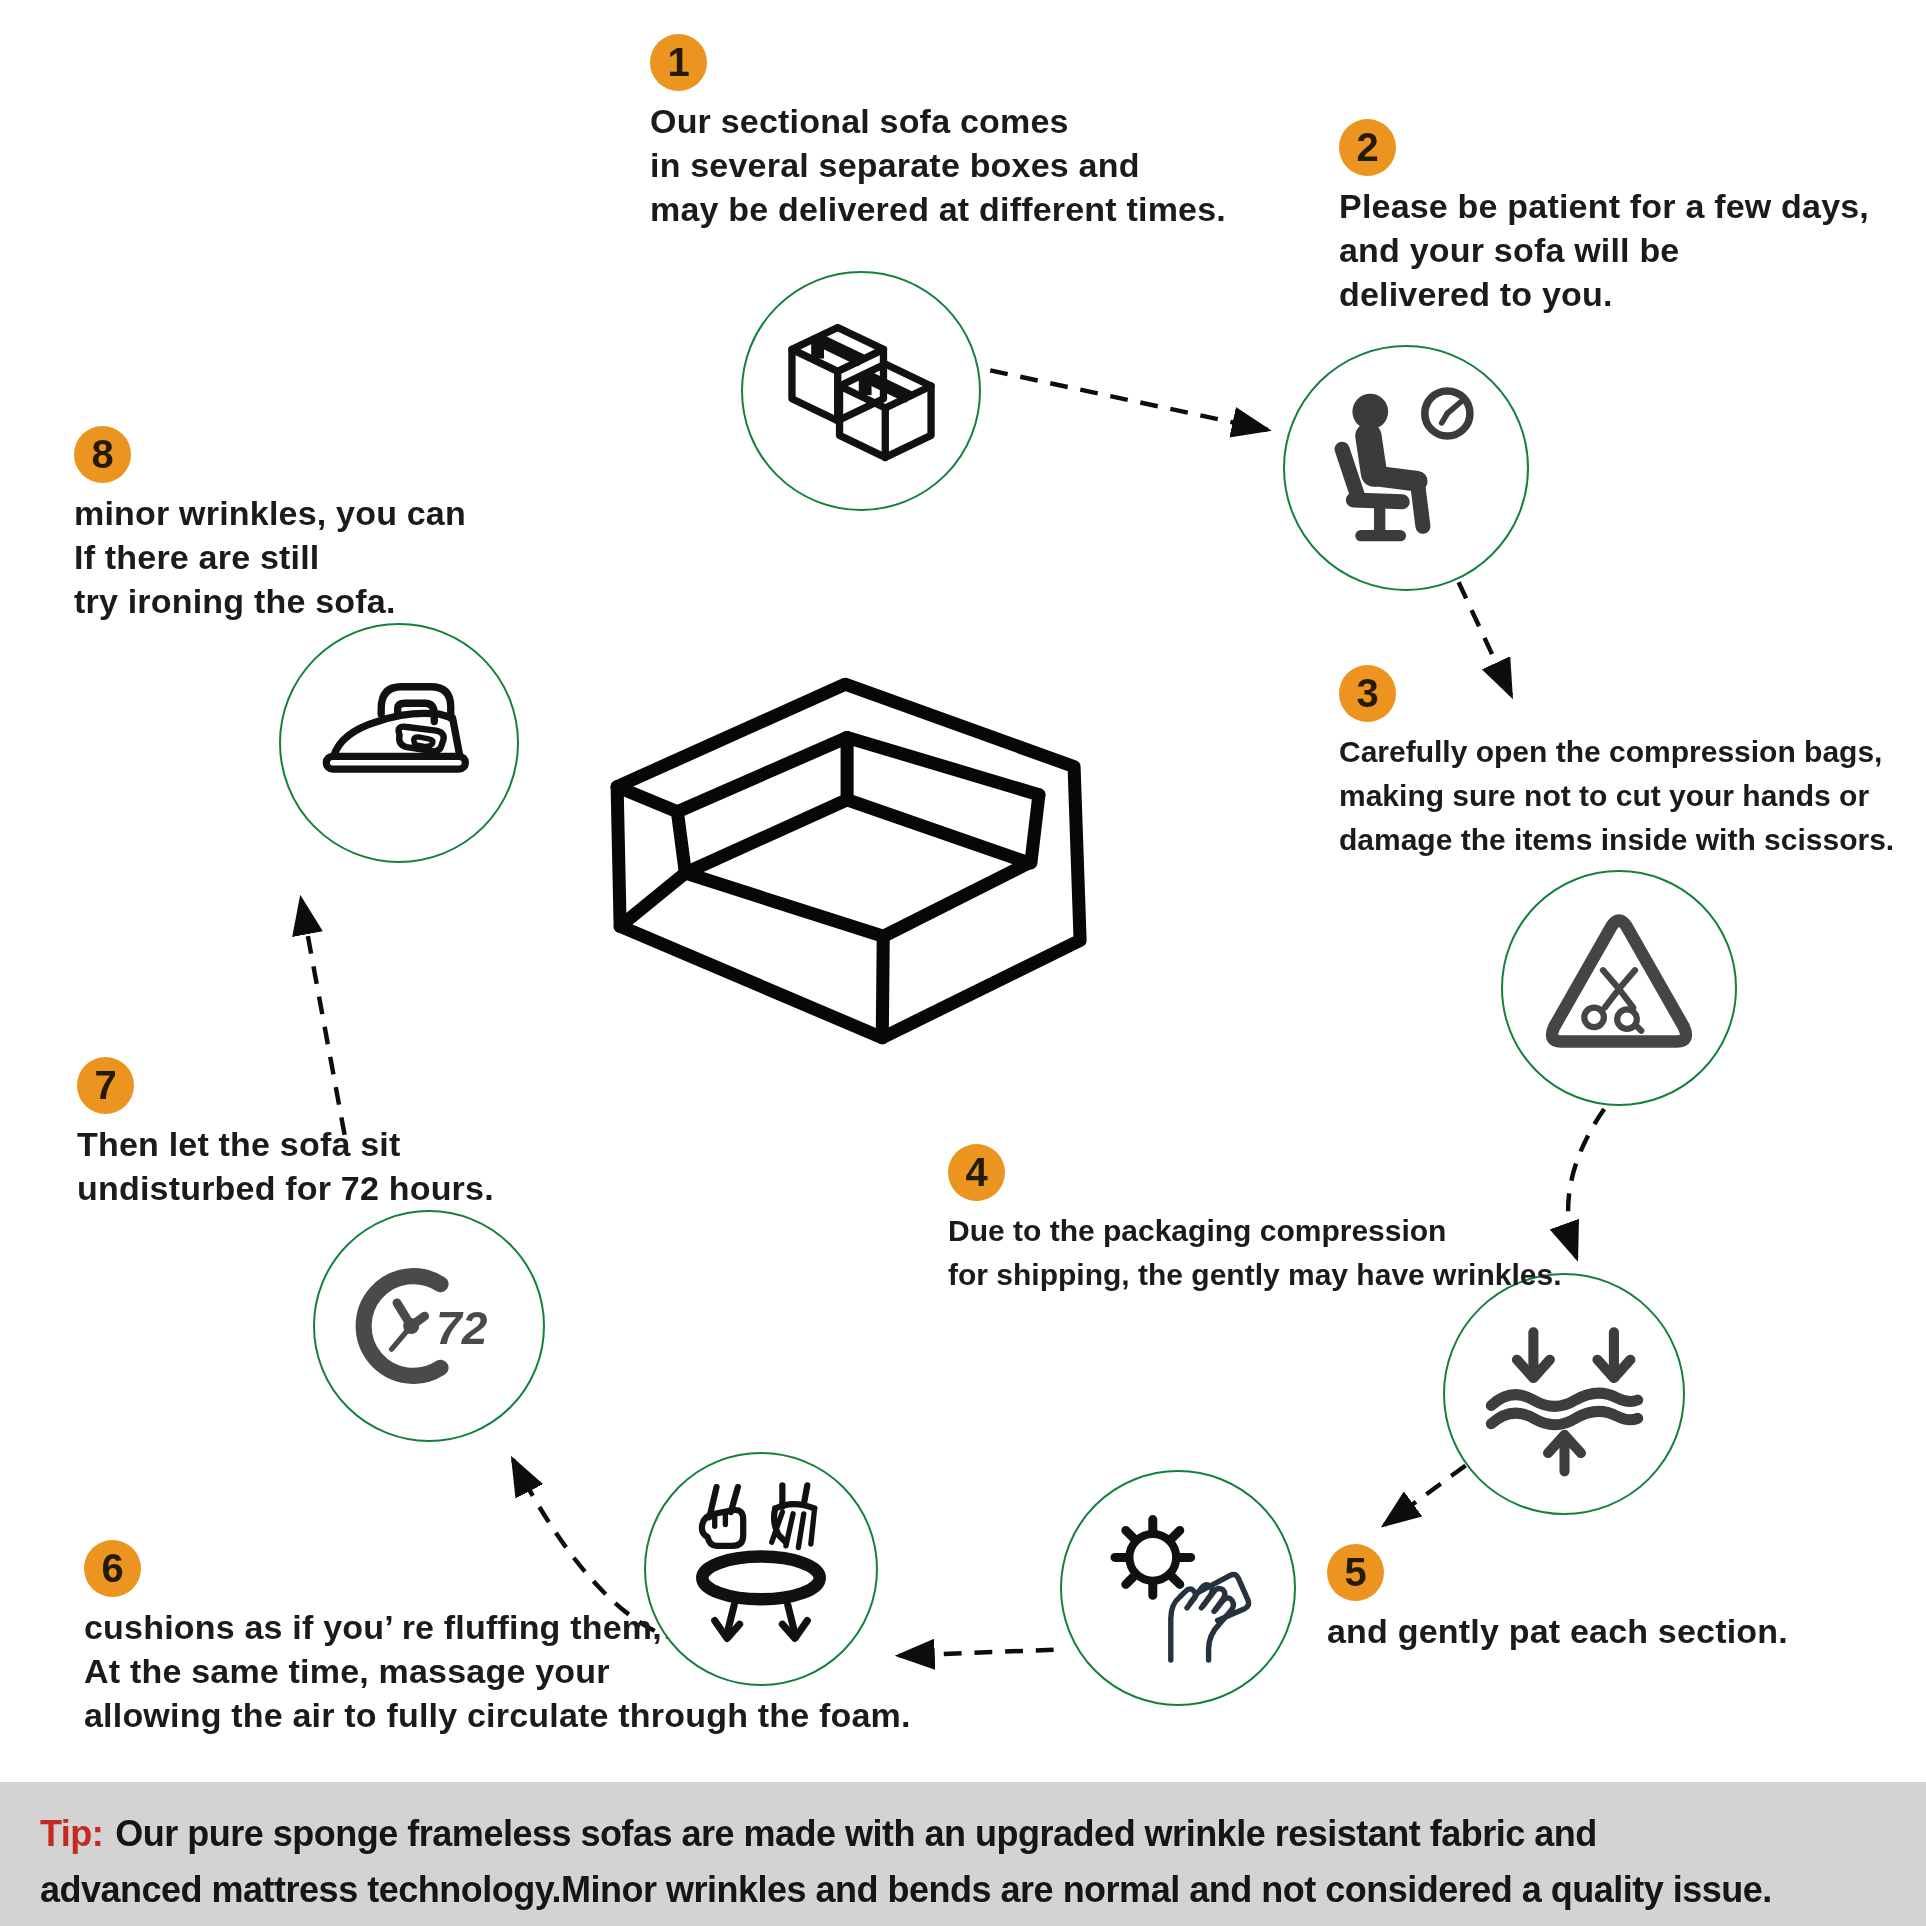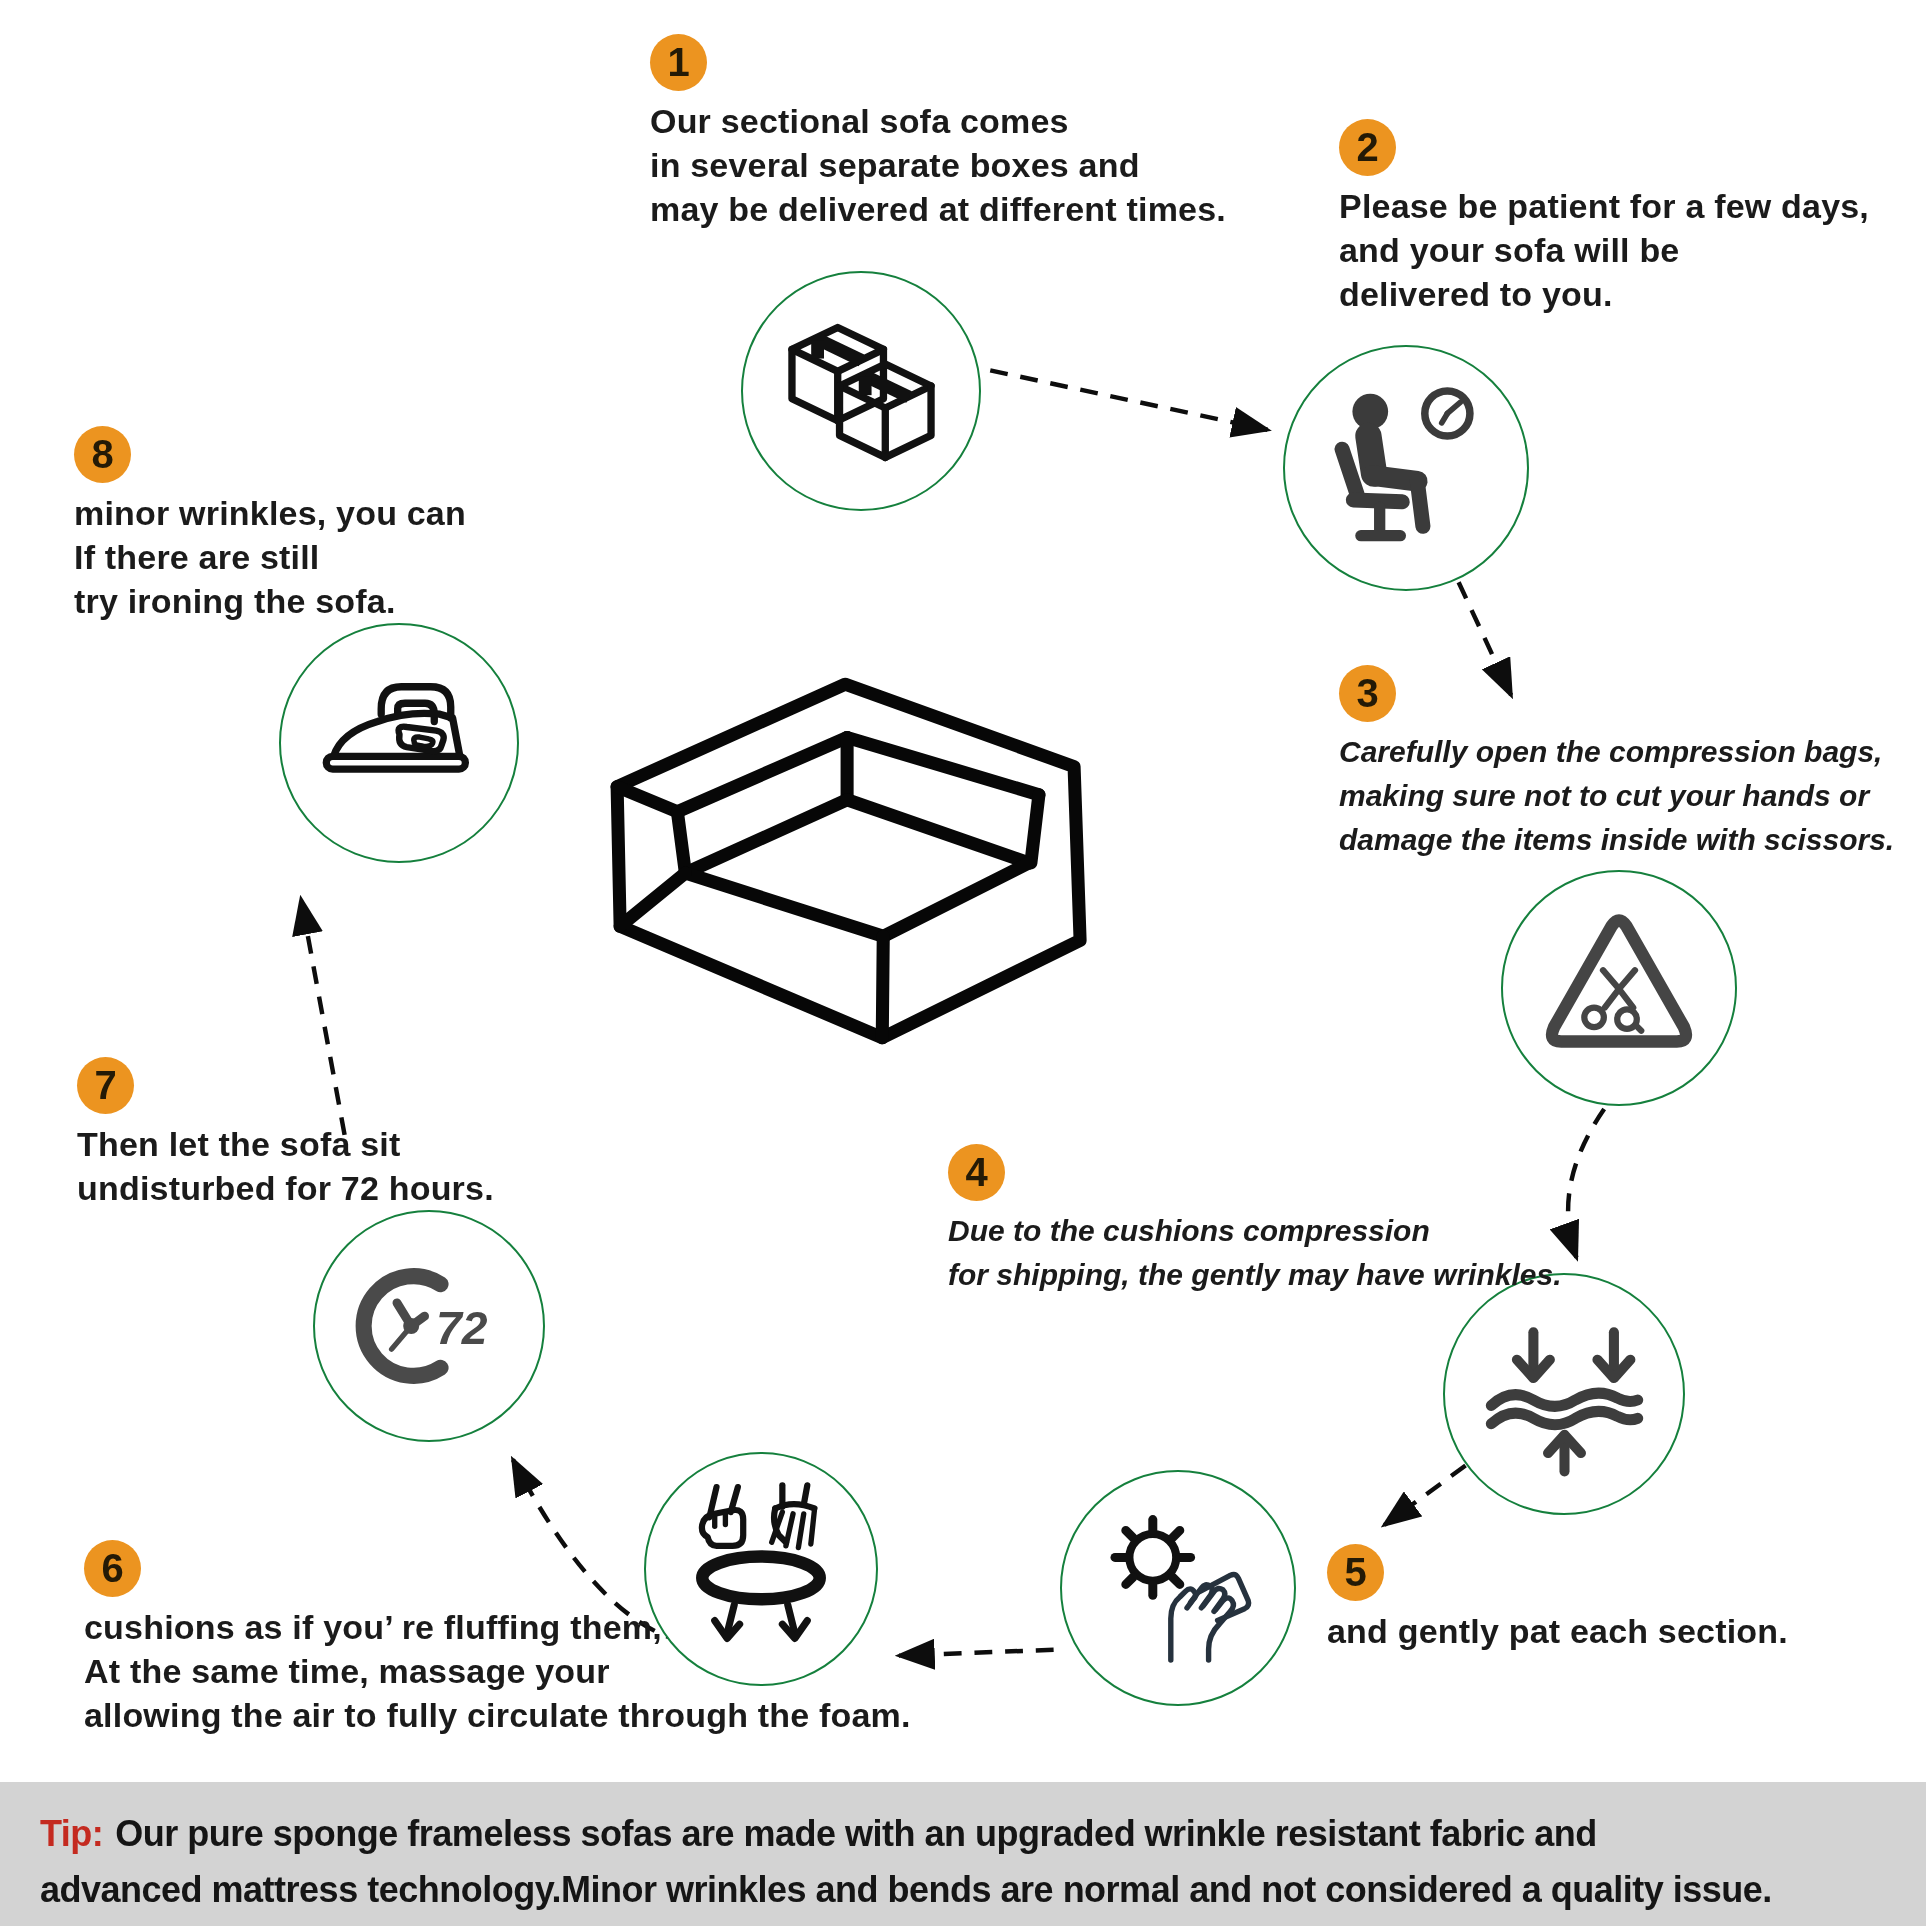--- a/index.html
+++ b/index.html
@@ -4,21 +4,21 @@
 <style>
   html,body{margin:0;padding:0;background:#fff;}
   #canvas{position:relative;width:1927px;height:1927px;background:#ffffff;overflow:hidden;
           font-family:"Liberation Sans",sans-serif;color:#1b1b1b;}
   .overlay{position:absolute;left:0;top:0;z-index:1;}
   .step{position:absolute;z-index:3;}
   .badge{width:57px;height:57px;border-radius:50%;background:#EC9420;color:#241a06;
          display:flex;align-items:center;justify-content:center;
          font-size:40px;font-weight:700;margin-bottom:8px;}
   .line{font-size:34px;font-weight:600;line-height:44px;white-space:nowrap;letter-spacing:0.2px;}
-  .small .line{font-size:30px;line-height:44px;letter-spacing:0;font-style:italic;}
+  .small .line{font-size:30px;line-height:44px;letter-spacing:0;}
   .icon-circle{position:absolute;border:2px solid #15803d;border-radius:50%;background:#fff;
                display:flex;align-items:center;justify-content:center;z-index:2;box-sizing:border-box;}
   .tipbar{position:absolute;left:0;top:1782px;width:1927px;height:145px;background:#d3d3d3;
           z-index:4;box-sizing:border-box;padding:24px 0 0 40px;}
   .tipline{font-size:36px;font-weight:700;line-height:56px;white-space:nowrap;letter-spacing:-0.5px;color:#151515;}
   .tiplabel{color:#C42A20;margin-right:12px;}
   .sofa{position:absolute;left:589px;top:639px;z-index:2;}
 </style>
 </head>
 <body>
@@ -123,21 +123,21 @@
         <path d="M59,40 Q50,50 42,61" stroke-width="3.5"></path>
         <circle cx="36" cy="66.5" r="5.5" stroke-width="3.5"></circle>
         <circle cx="54.5" cy="67.5" r="5.5" stroke-width="3.5"></circle>
         <path d="M59.5,71 L62.5,74" stroke-width="3.5"></path>
       </g>
     </svg>
   </div>
 
   <div class="step small" style="left:948px;top:1144px">
     <div class="badge">4</div>
-    <div class="line">Due to the cushions compression</div>
+    <div class="line">Due to the packaging compression</div>
     <div class="line">for shipping, the gently may have wrinkles.</div>
   </div>
   <div class="icon-circle" style="left:1443px;top:1273px;width:242px;height:242px">
     <svg width="183" height="183" viewBox="0 0 100 100">
       <g stroke="#3d3d3d" fill="none" stroke-linecap="round" stroke-linejoin="round">
         <path d="M33,16 L33,38" stroke-width="5.5"></path>
         <path d="M24,31 L33,41 L42,31" stroke-width="5.5"></path>
         <path d="M77,16 L77,38" stroke-width="5.5"></path>
         <path d="M68,31 L77,41 L86,31" stroke-width="5.5"></path>
         <path d="M10,56 Q21,46 33,53 Q45,60 56,53 Q68,46 79,52 Q85,55 90,53" stroke-width="6"></path>

